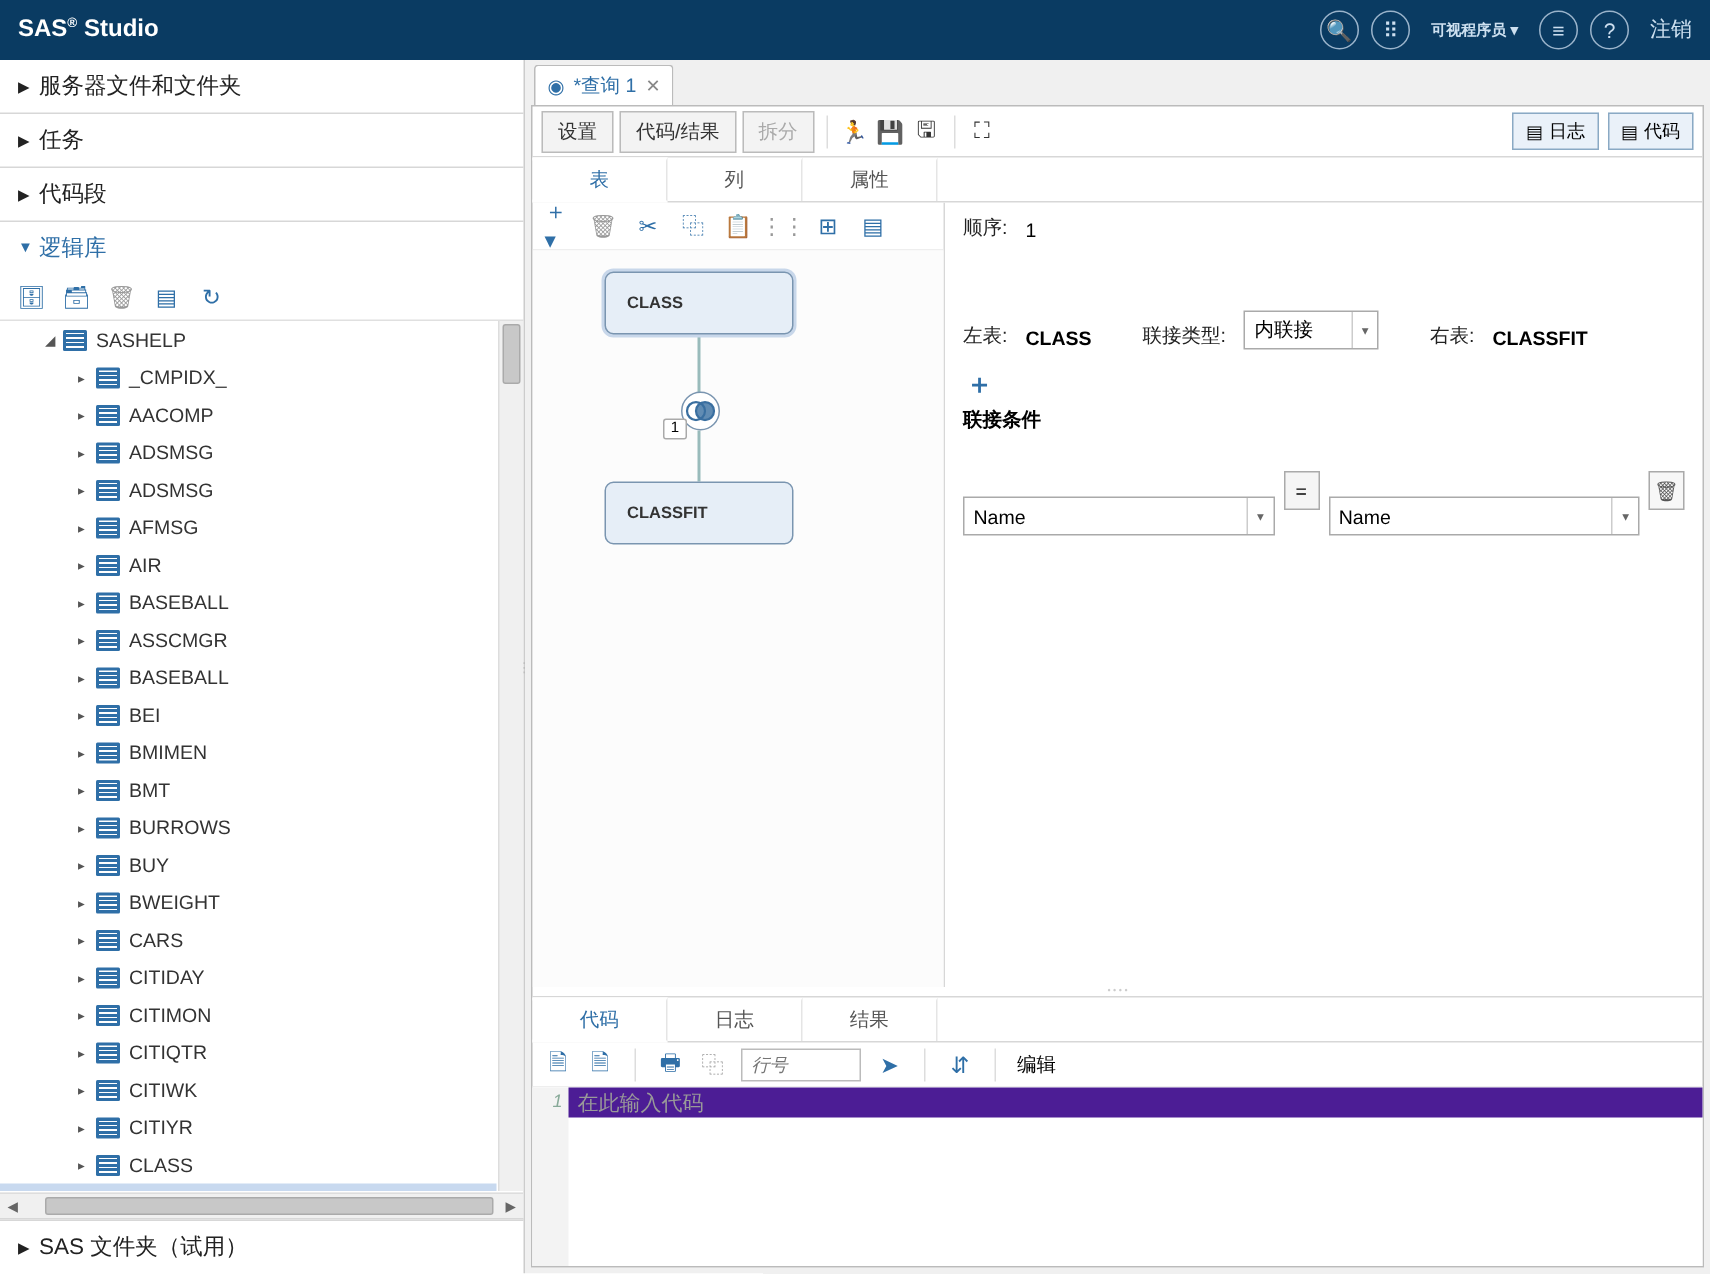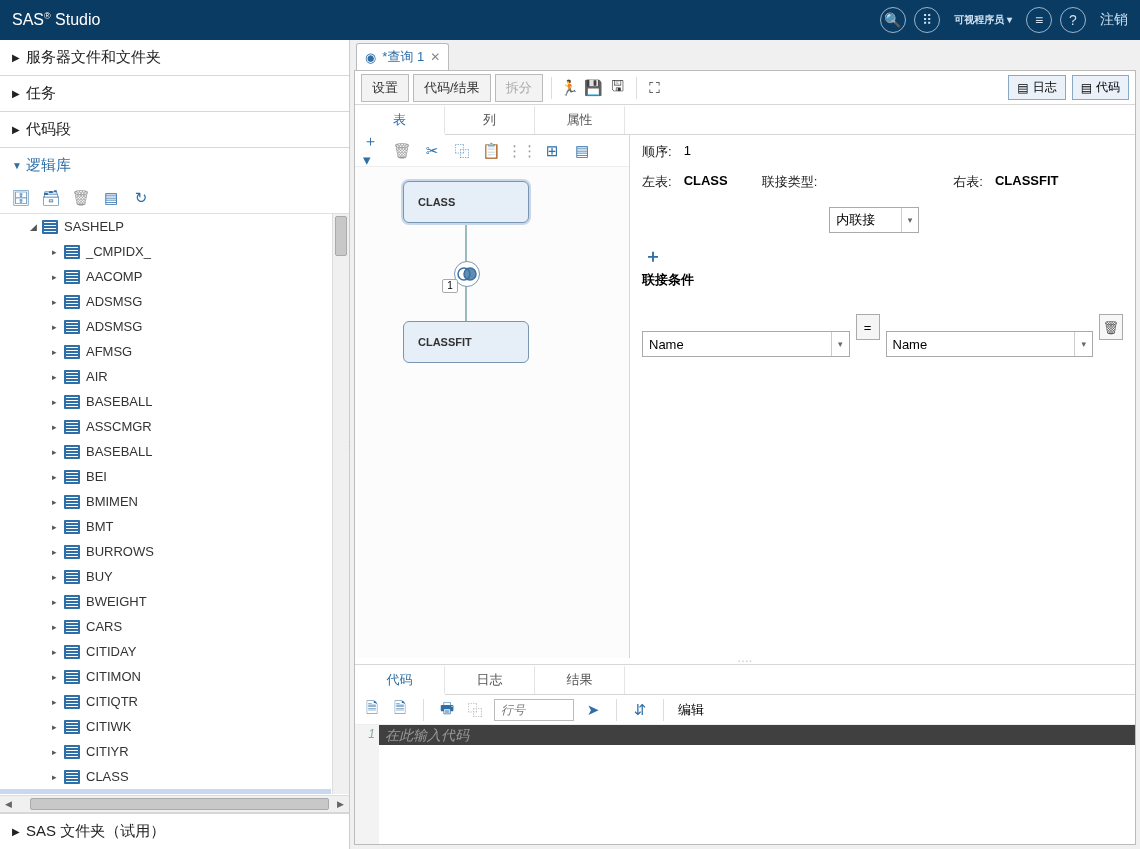--- a/index.html
+++ b/index.html
@@ -1,20 +1,20 @@
 <!DOCTYPE html>
 <html><head>
 <meta charset="utf-8">
 <style>
   * { box-sizing: border-box; margin: 0; padding: 0; font-family: Arial, "Microsoft YaHei", sans-serif; }
   body { width: 1140px; height: 849px; overflow: hidden; background: #fff; font-size: 13px; }
 
   
   .header { height: 40px; background: #0a3b62; color: #fff; display: flex; align-items: center; padding: 0 12px; }
-  .header .brand { font-size: 16px; font-weight: normal; flex: 0 0 auto; }
+  .header .brand { font-size: 16px; font-weight: bold; flex: 0 0 auto; }
   .header .brand sup { font-size: 9px; vertical-align: super; }
   .header .spacer { flex: 1; }
   .header .hicon { width: 26px; height: 26px; border: 1.5px solid #9bb4cb; border-radius: 50%; display: flex; align-items: center; justify-content: center; margin: 0 4px; cursor: pointer; font-size: 14px; color: #cddff0; }
   .header .dropdown { color: #cde0f0; margin: 4px 10px; cursor: pointer; font-size: 10px; font-weight: bold; }
   .header .link { color: #cde0f0; margin-left: 10px; cursor: pointer; font-size: 14px; }
 
   .main { display: flex; height: calc(849px - 40px); }
 
   
   .left { width: 350px; border-right: 1px solid #ccc; display: flex; flex-direction: column; background: #fff; }
@@ -73,40 +73,40 @@
   .tblnode.n1 { top: 14px; left: 48px; box-shadow: 0 0 0 2px #c8d7ea; }
   .tblnode.n2 { top: 154px; left: 48px; }
   .joincircle { position: absolute; top: 94px; left: 99px; width: 26px; height: 26px; border: 1px solid #7a95b0; border-radius: 50%; background: #fff; display:flex; align-items:center; justify-content:center;}
   .joincircle svg{display:block;}
   .joinbadge { position: absolute; top: 112px; left: 87px; width: 16px; height: 14px; border: 1px solid #aaa; background: #fff; font-size: 10px; text-align: center; line-height: 12px; border-radius:2px;}
   .connector { position: absolute; left: 110px; width: 2px; background: #9bb; }
   .connector.c1 { top: 56px; height: 40px; }
   .connector.c2 { top: 120px; height: 34px; }
 
   .props-col { flex: 1; padding: 8px 12px; overflow: auto; font-size: 13px; }
-  .prow { display: flex; align-items: flex-start; gap: 12px; margin-bottom: 12px; flex-wrap: wrap; }
+  .prow { display: flex; align-items: flex-end; gap: 12px; margin-bottom: 12px; flex-wrap: wrap; }
   .prow .lab { color: #222; }
   .prow .val { font-weight: bold; }
   .sel { border: 1px solid #aaa; height: 26px; display: flex; align-items: center; padding: 0 6px; min-width: 80px; background: #fff; position:relative;margin-top:34px;}
   .sel .car { margin-left: auto; font-size: 9px; color: #666; border-left:1px solid #ccc; padding-left:6px; height:100%; display:flex; align-items:center;}
   .plusbtn { width: 22px; height: 22px; display: flex; align-items: center; justify-content: center; font-size: 18px; color: #2f6fa7; border: none; cursor: pointer; font-weight:bold;}
   .sect { font-weight: bold; margin: 4px 0 8px; }
   .jrow { display: flex; align-items: center; gap: 6px; }
   .jsel { flex: 1; }
   .eq { width: 24px; height: 26px; border: 1px solid #aaa; display: flex; align-items: center; justify-content: center; background: #f5f5f5; }
   .trash { width: 24px; height: 26px; border: 1px solid #aaa; display: flex; align-items: center; justify-content: center; cursor: pointer; background:#f7f7f7; color:#555;}
 
   .split-handle { height: 6px; cursor: row-resize; display:flex; align-items:center; justify-content:center; color:#ccc; font-size:6px;}
 
   .code-area { height: 180px; border-top: 1px solid #d7d7d7; display: flex; flex-direction: column; }
   .code-tb { height: 30px; display: flex; align-items: center; padding: 0 8px; gap: 10px; border-bottom: 1px solid #eee; font-size:13px;}
   .linebox { border: 1px solid #bbb; height: 22px; width: 80px; padding: 0 6px; color: #aaa; font-style: italic; font-size:12px;}
   .editor { flex: 1; display: flex; background: #fff; }
   .gutter { width: 24px; background: #f3f3f3; color: #8a9; text-align: right; padding: 2px 4px; font-size: 12px; font-style:italic;}
-  .codeline { flex: 1; padding: 2px 6px; font-size: 14px; font-style: italic; color: #999; background:#404040; height:20px;}
+  .codeline { flex: 1; padding: 2px 6px; font-size: 14px; color: #999; background:#4c1d95; height:20px;}
   
   .grip-h { position:absolute; left:-5px; top:50%; transform:translateY(-50%); font-size:9px; color:#bbb; letter-spacing:-2px;}
 </style>
 </head>
 <body>
 
 <div class="header">
   <div class="brand">
     <span>SAS</span><sup>®</sup><span> Studio</span>
   </div>

